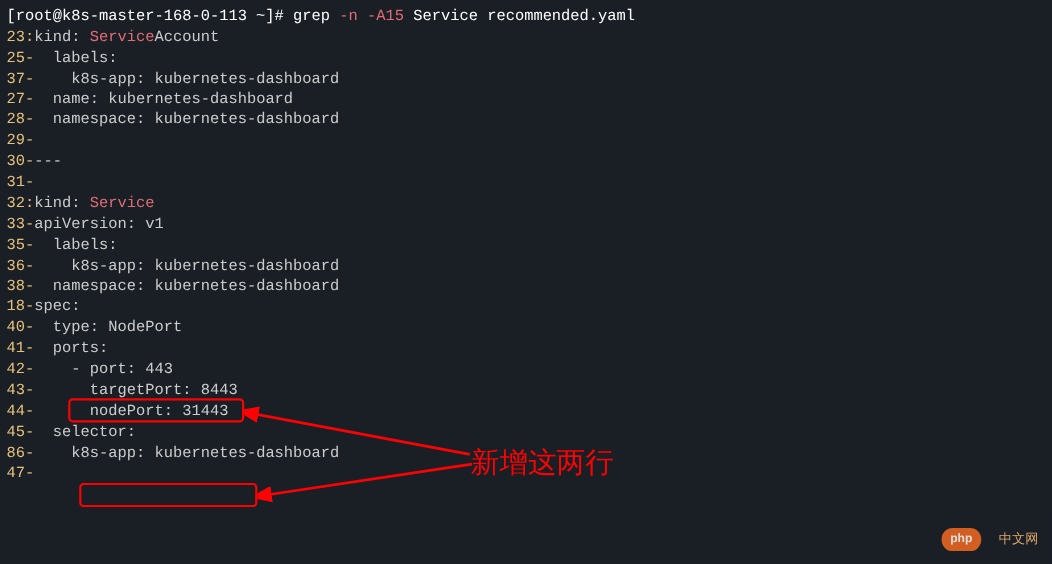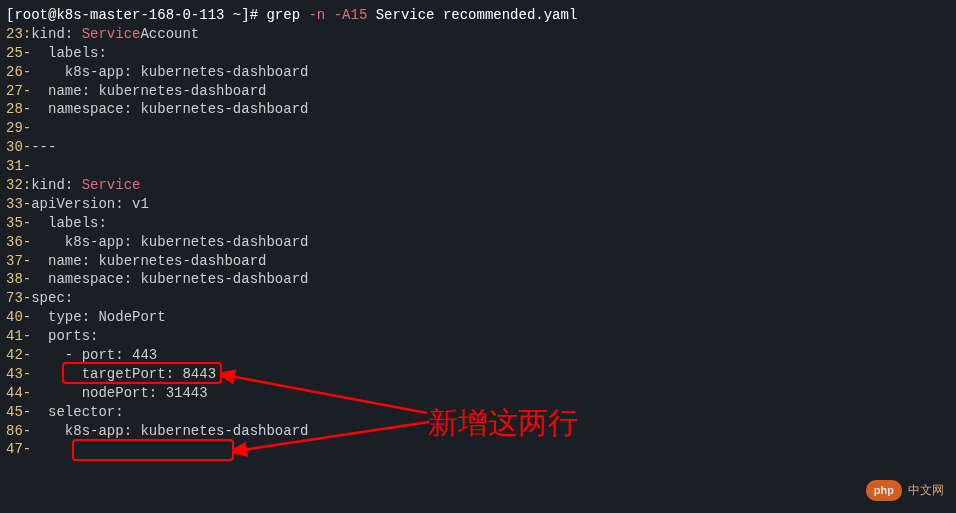--- a/index.html
+++ b/index.html
@@ -36,36 +36,36 @@
     }
     .box2 {
       left: 72px;
       top: 439px;
       width: 162px;
       height: 22px;
     }
     .annotation-text {
       position: absolute;
       color: #ff0000;
-      font-size: 30px;
+      font-size: 26px;
       font-family: 'Microsoft YaHei', 'SimHei', sans-serif;
       left: 428px;
       top: 403px;
     }
     svg.arrow {
       position: absolute;
       pointer-events: none;
     }
     .watermark {
       position: absolute;
       right: 12px;
       bottom: 12px;
       display: flex;
       align-items: center;
-      gap: 6px;
+      gap: 16px;
       opacity: 0.85;
     }
     .wm-badge {
       background: #f36b21;
       color: #fff;
       border-radius: 10px;
       padding: 3px 8px;
       font-size: 11px;
       font-family: Arial, sans-serif;
       font-weight: bold;
@@ -77,33 +77,32 @@
     }
   </style>
 </head>
 <body>
 
 <div class="prompt-line"><span class="white">[root@k8s-master-168-0-113 ~]# </span><span class="white">grep </span><span class="red">-n -A15</span><span class="white"> Service recommended.yaml</span></div>
 
 <div id="output">
     <div class="output-line"><span class="line-num">23</span><span class="sep">:</span><span>kind: </span><span class="red">Service</span><span>Account</span></div>
     <div class="output-line"><span class="line-num">25</span><span class="sep">-</span><span>  labels:</span></div>
-    <div class="output-line"><span class="line-num">26</span><span class="sep">-</span><span>    k8s-app: kubernetes-dashboard</span></div>
+    <div class="output-line"><span class="line-num">37</span><span class="sep">-</span><span>    k8s-app: kubernetes-dashboard</span></div>
     <div class="output-line"><span class="line-num">27</span><span class="sep">-</span><span>  name: kubernetes-dashboard</span></div>
     <div class="output-line"><span class="line-num">28</span><span class="sep">-</span><span>  namespace: kubernetes-dashboard</span></div>
     <div class="output-line"><span class="line-num">29</span><span class="sep">-</span><span></span></div>
     <div class="output-line"><span class="line-num">30</span><span class="sep">-</span><span>---</span></div>
     <div class="output-line"><span class="line-num">31</span><span class="sep">-</span><span></span></div>
     <div class="output-line"><span class="line-num">32</span><span class="sep">:</span><span>kind: </span><span class="red">Service</span></div>
     <div class="output-line"><span class="line-num">33</span><span class="sep">-</span><span>apiVersion: v1</span></div>
     <div class="output-line"><span class="line-num">35</span><span class="sep">-</span><span>  labels:</span></div>
     <div class="output-line"><span class="line-num">36</span><span class="sep">-</span><span>    k8s-app: kubernetes-dashboard</span></div>
-    <div class="output-line"><span class="line-num">37</span><span class="sep">-</span><span>  name: kubernetes-dashboard</span></div>
     <div class="output-line"><span class="line-num">38</span><span class="sep">-</span><span>  namespace: kubernetes-dashboard</span></div>
-    <div class="output-line"><span class="line-num">73</span><span class="sep">-</span><span>spec:</span></div>
+    <div class="output-line"><span class="line-num">18</span><span class="sep">-</span><span>spec:</span></div>
     <div class="output-line"><span class="line-num">40</span><span class="sep">-</span><span>  type: NodePort</span></div>
     <div class="output-line"><span class="line-num">41</span><span class="sep">-</span><span>  ports:</span></div>
     <div class="output-line"><span class="line-num">42</span><span class="sep">-</span><span>    - port: 443</span></div>
     <div class="output-line"><span class="line-num">43</span><span class="sep">-</span><span>      targetPort: 8443</span></div>
     <div class="output-line"><span class="line-num">44</span><span class="sep">-</span><span>      nodePort: 31443</span></div>
     <div class="output-line"><span class="line-num">45</span><span class="sep">-</span><span>  selector:</span></div>
     <div class="output-line"><span class="line-num">86</span><span class="sep">-</span><span>    k8s-app: kubernetes-dashboard</span></div>
     <div class="output-line"><span class="line-num">47</span><span class="sep">-</span><span></span></div>
   </div>
 

